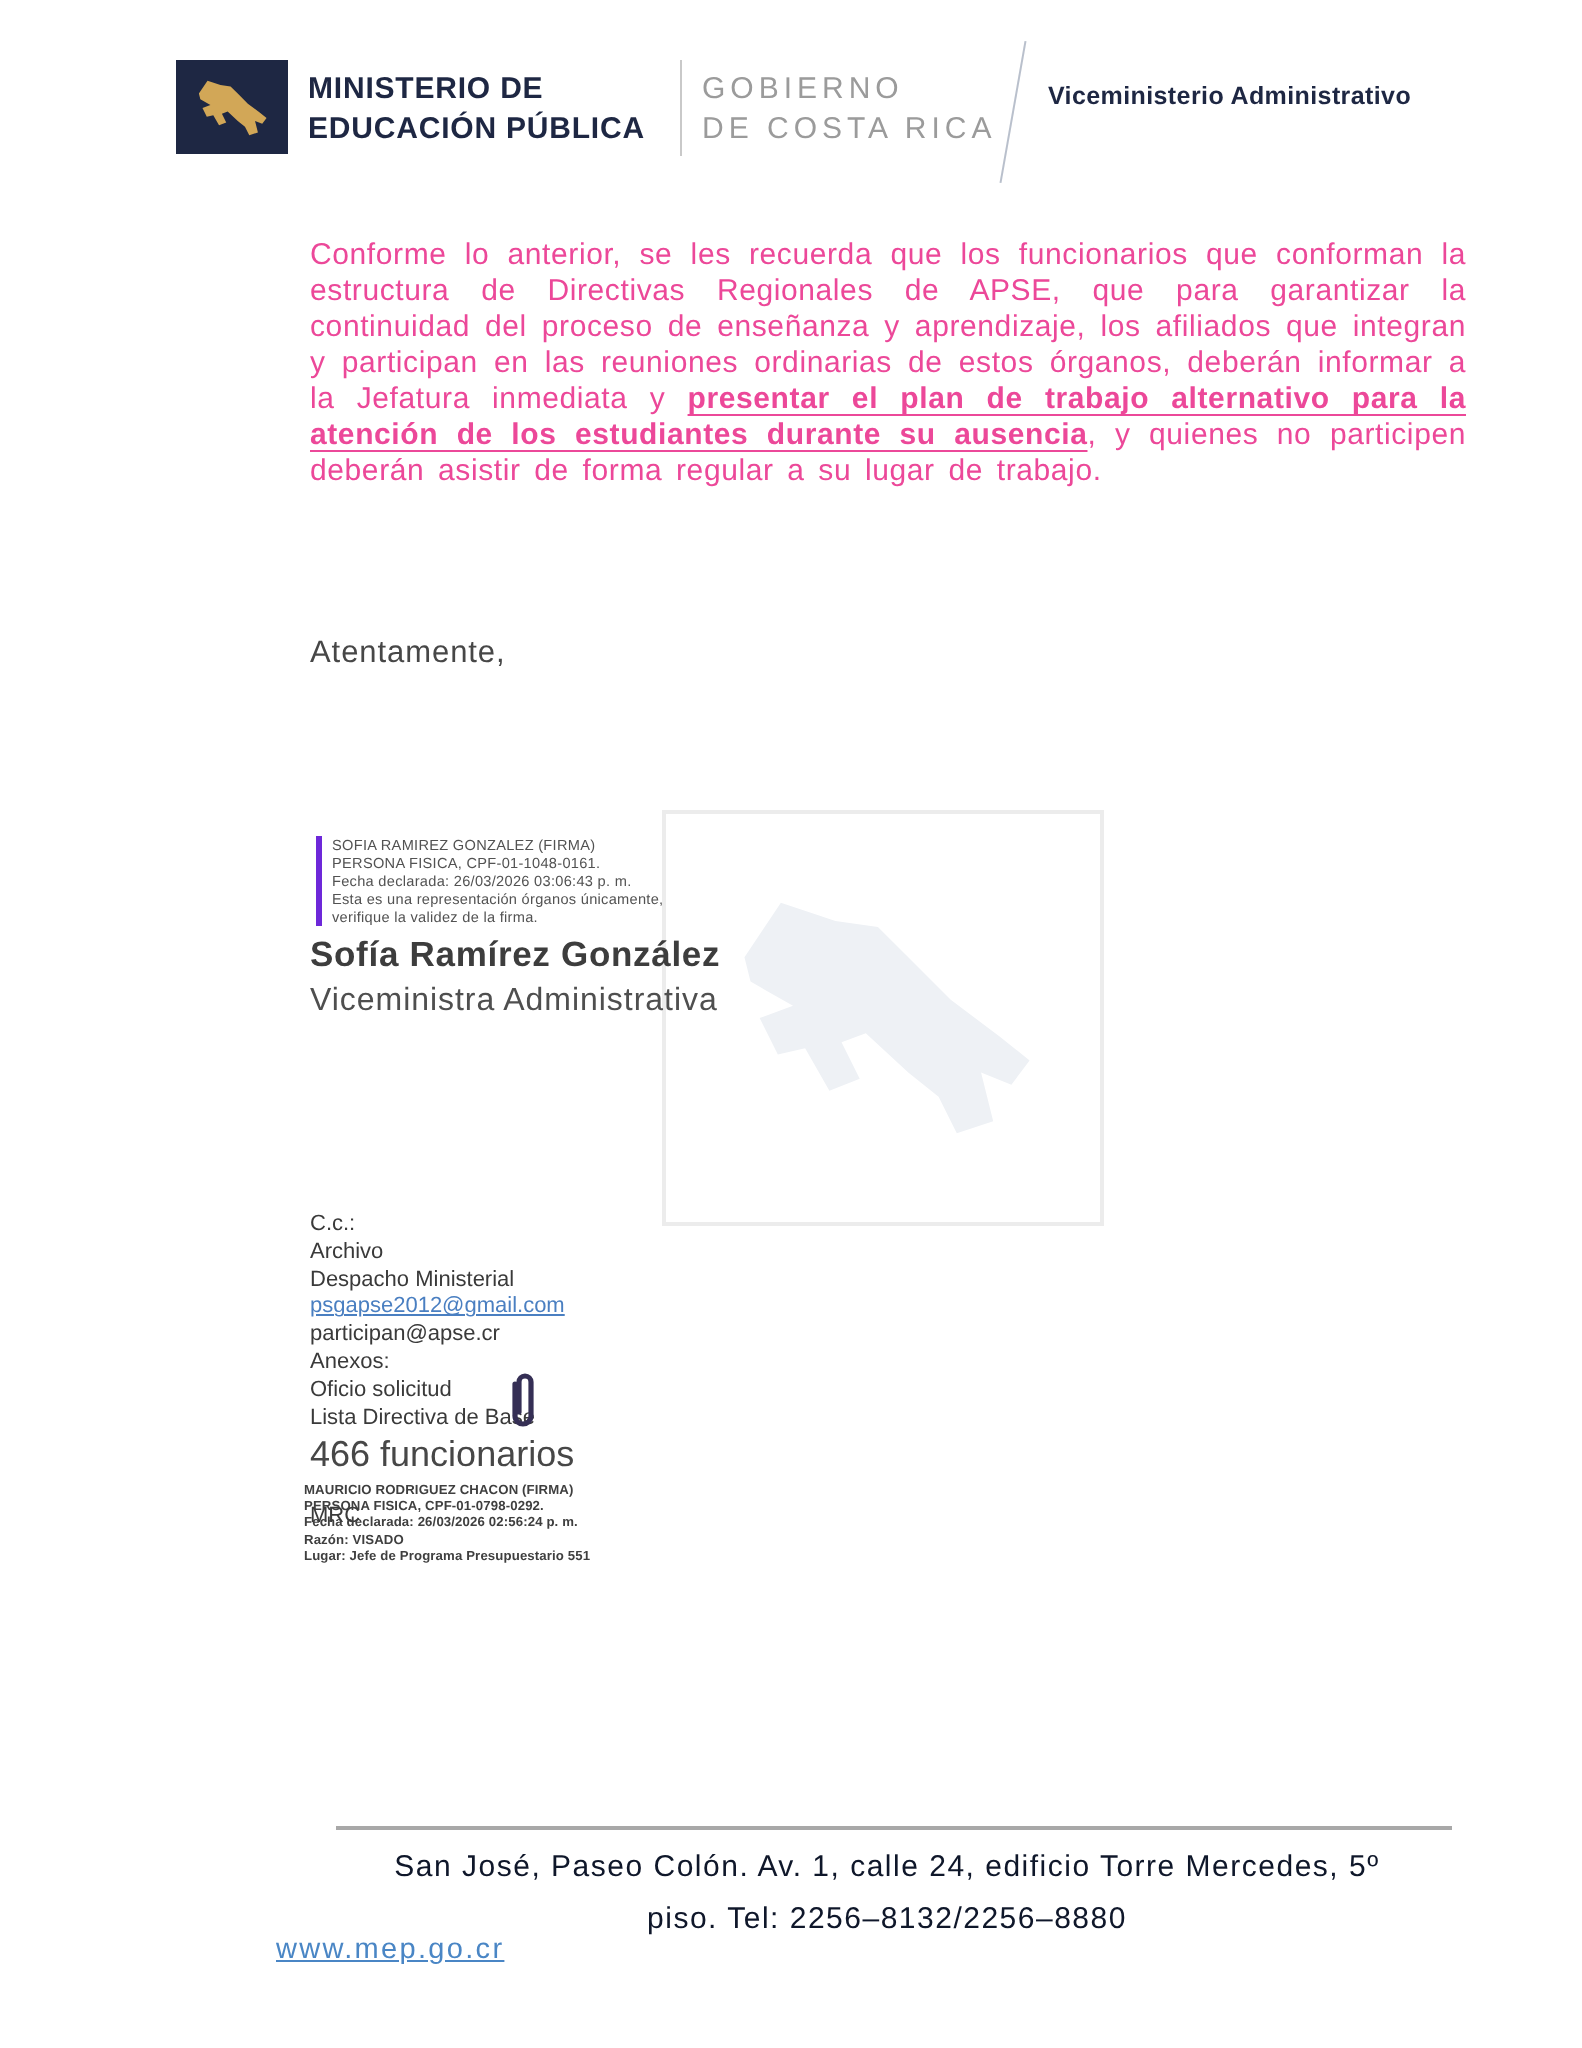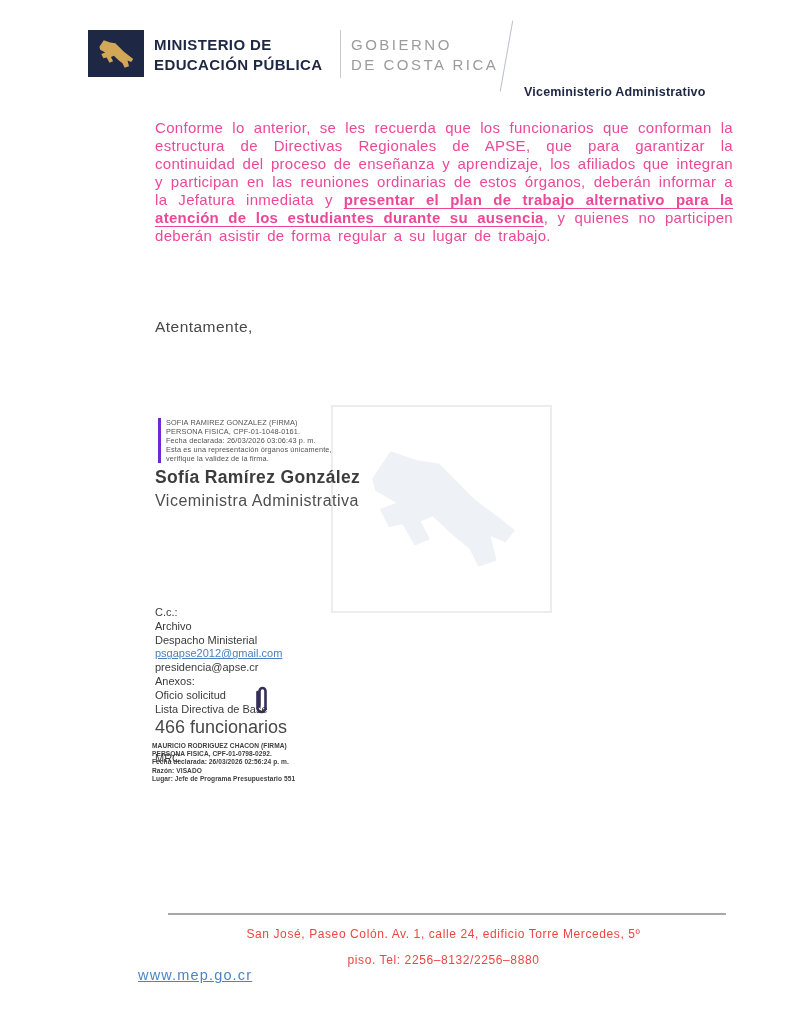--- a/index.html
+++ b/index.html
@@ -26,21 +26,21 @@
   .gov-name{
     position:absolute;left:303px;top:35px;
     color:#9b9b9b;font-size:15px;line-height:20px;letter-spacing:2.5px;font-weight:400;
   }
   .header-slash{
     position:absolute;left:458px;top:20px;width:1px;height:72px;
     background:#b9c0cc;transform:rotate(10deg);
   }
   .vice-office{
     position:absolute;left:476px;top:41px;
-    color:#1e2743;font-weight:bold;font-size:12.5px;letter-spacing:.2px;margin-top:44px;
+    color:#1e2743;font-weight:bold;font-size:12.5px;letter-spacing:.2px;
   }
   
   .body-paragraph{
     position:absolute;left:107px;top:119px;width:578px;
     color:#ec4899;font-size:15px;line-height:18px;
     text-align:justify;letter-spacing:.02em;word-spacing:.16em;
   }
   .body-paragraph .emph{
     font-weight:bold;text-decoration:underline;text-underline-offset:3px;
   }
@@ -80,21 +80,21 @@
   .cc-block a{color:#4a7fc1;text-decoration:underline;cursor:pointer;}
   .cc-attachment{font-size:18px;line-height:18px;margin-top:2px;color:#474747;}
   .cc-initials{margin-top:16px;}
   .paperclip{position:absolute;left:204px;top:685px;}
   
   .footer-rule{
     position:absolute;left:120px;top:913px;width:558px;height:2px;background:#a8a8a8;
   }
   .footer-text{
     position:absolute;left:90px;top:921px;width:611px;text-align:center;
-    color:#ef4444;font-size:12px;line-height:26px;letter-spacing:.05em;
+    color:#0f172a;font-size:15px;line-height:26px;letter-spacing:.05em;
   }
   .footer-link{
     position:absolute;left:90px;top:966px;width:611px;
   }
   .footer-link a{
     color:#4a86c5;font-size:14.5px;letter-spacing:.08em;text-decoration:underline;cursor:pointer;
   }
 </style>
 </head>
 <body>
@@ -139,21 +139,21 @@
   </div>
 
   <div class="signer-name">Sofía Ramírez González</div>
   <div class="signer-title">Viceministra Administrativa</div>
 
   <div class="cc-block">
     <div>C.c.:</div>
     <div>Archivo</div>
     <div>Despacho Ministerial</div>
     <div><a>psgapse2012@gmail.com</a></div>
-    <div>presidencia@apse.cr</div>
+    <div>participan@apse.cr</div>
     <div>Anexos:</div>
     <div>Oficio solicitud</div>
     <div>Lista Directiva de Base</div>
     <div class="cc-attachment">466 funcionarios</div>
     <div class="cc-initials">MRC</div>
   </div>
 
   <div class="paperclip">
     <svg width="19" height="33" viewBox="0 0 19 33">
       <path d="M5.5 7 v16 a4 4 0 0 0 8 0 V6 a3 3 0 0 0 -6 0 v15" fill="none" stroke="#352f55" stroke-width="2.6" stroke-linecap="round"></path>

